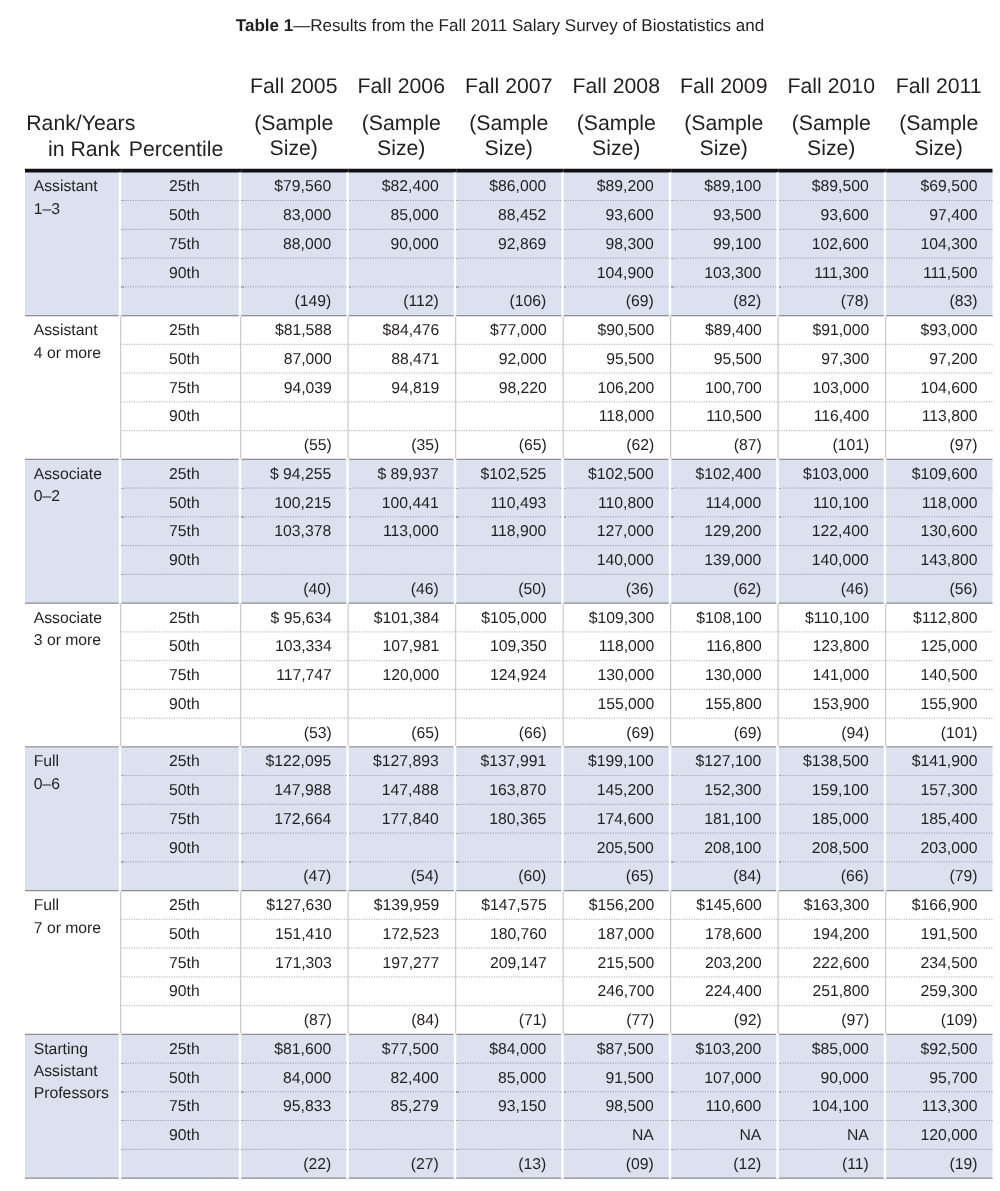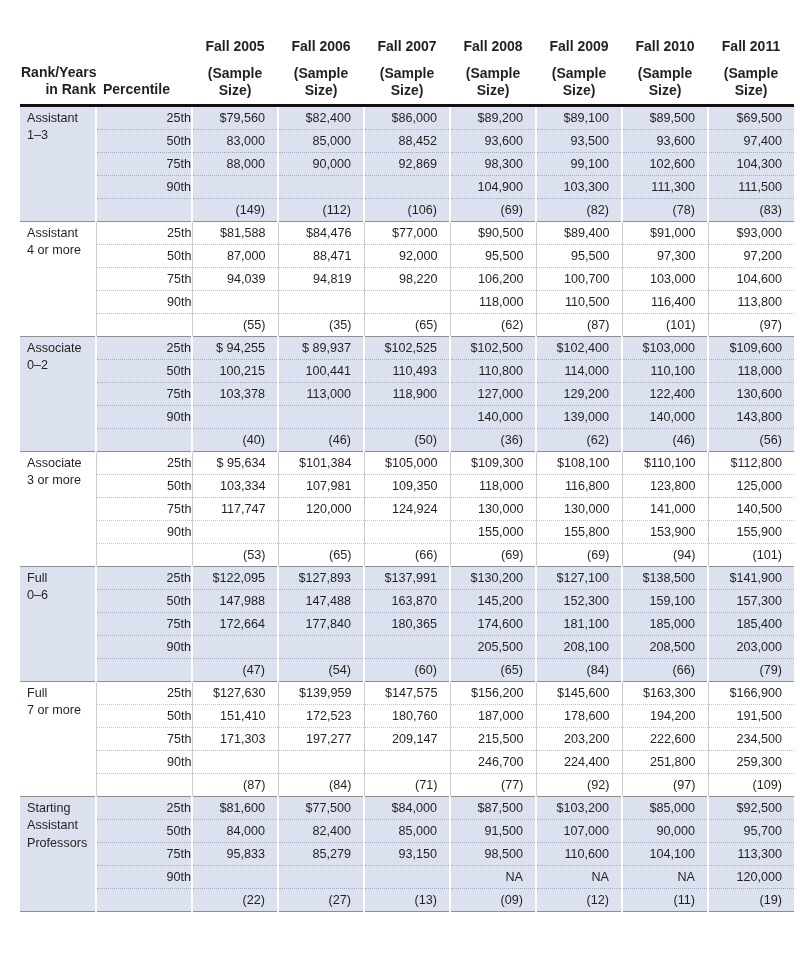--- a/index.html
+++ b/index.html
@@ -13,45 +13,46 @@
 
   table.salary{
     border-collapse:collapse;table-layout:fixed;
     margin:15px 0 0 20px;width:766px;
     border-bottom:1px solid #8f8f8f;
   }
   thead th{
     border-bottom:3px solid #111111;
     vertical-align:bottom;
     padding:12px 0 5px 0;
-    font-size:14px;font-weight:bold;line-height:1.25;
+    font-size:17px;font-weight:normal;line-height:1.25;
   }
   th.corner{width:75px;text-align:right;padding-left:1px;}
   th.pcth{width:89px;text-align:left;padding-left:7px;}
   th.yearh{width:86px;text-align:center;}
   .year-label{margin-bottom:9px;}
   .sub-line{line-height:1.22;}
 
   tbody{border-top:1px solid #8f8f8f;}
   tbody.shaded{background:#dbe1ef;}
   td{height:22px;font-size:12.6px;padding:0;}
   td.rank{vertical-align:top;text-align:left;padding:3px 12px 0 7px;line-height:1.4;}
-  td.pct{text-align:right;padding-left:7px;}
+  td.pct{text-align:center;padding-left:7px;}
   td.val{text-align:right;padding-right:12px;}
 
   tbody.shaded td.pct, tbody.shaded td.val{border-left:2px solid #ffffff;}
   tbody.white  td.pct, tbody.white  td.val{border-left:1px solid #cccccc;}
 
   tbody.shaded tr + tr td{border-top:1px dotted #a4a8ba;}
   tbody.white  tr + tr td{border-top:1px dotted #c2c2c2;}
 </style>
 </head>
 <body>
 
 <div class="title-block">
+  <div><span class="tbold">Table 1</span><span>—Results from the Fall 2011 Salary Survey of Biostatistics and</span></div>
 </div>
 
 <table class="salary">
   <thead id="thead">
       <tr>
         <th class="corner">
           <div>Rank/Years</div>
           <div>in Rank</div>
         </th>
         <th class="pcth">Percentile</th>
@@ -319,21 +320,21 @@
     <tbody class="shaded">
       <tr>
         <td class="rank" rowspan="5">
           <div>Full</div>
           <div>0–6</div>
         </td>
         <td class="pct">25th</td>
         <td class="val">$122,095</td>
         <td class="val">$127,893</td>
         <td class="val">$137,991</td>
-        <td class="val">$130,200</td>
+        <td class="val">$199,100</td>
         <td class="val">$127,100</td>
         <td class="val">$138,500</td>
         <td class="val">$141,900</td>
       </tr>
       <tr>
         <td class="pct">50th</td>
         <td class="val">147,988</td>
         <td class="val">147,488</td>
         <td class="val">163,870</td>
         <td class="val">145,200</td>

